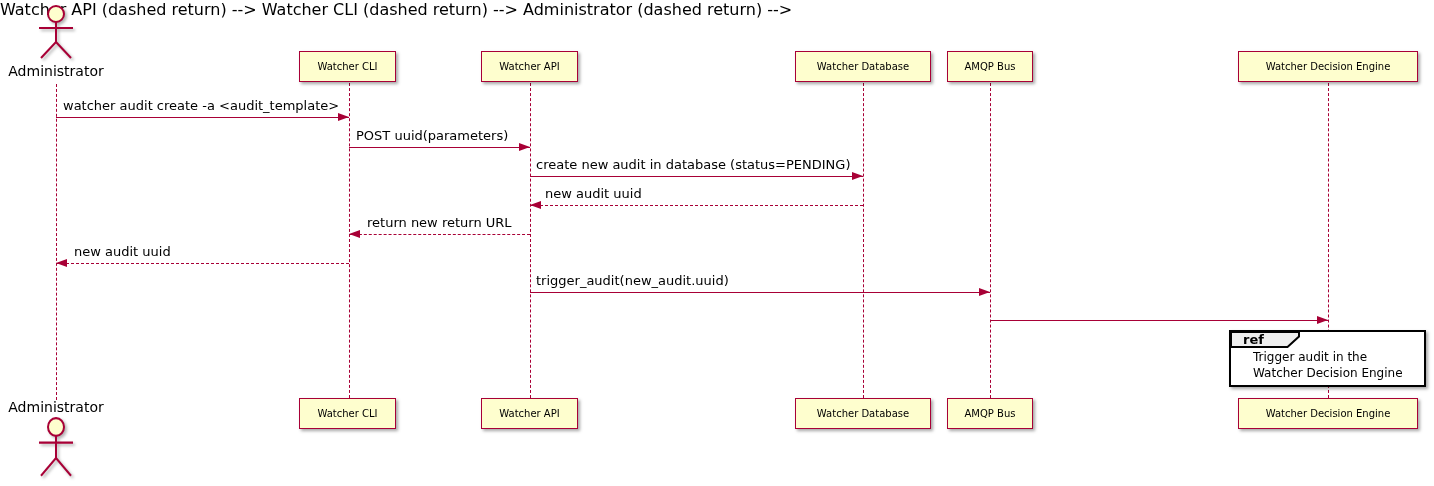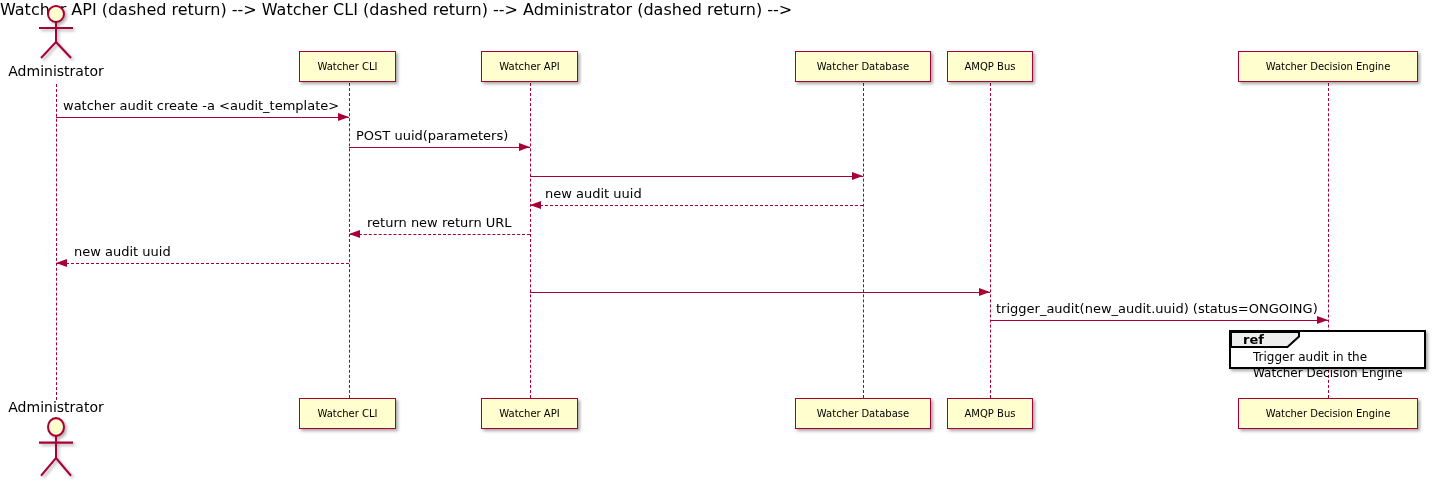--- a/index.html
+++ b/index.html
@@ -50,21 +50,21 @@
   .msg-line.dashed{border-top-style:dashed;}
   .ah{
     position:absolute;width:0;height:0;
     border-top:4.5px solid transparent;
     border-bottom:4.5px solid transparent;
   }
   .ah.r{border-left:11px solid var(--crimson);}
   .ah.l{border-right:11px solid var(--crimson);}
   .ref-box{
     position:absolute;
-    left:1229px;top:330px;width:197px;height:39px;
+    left:1229px;top:330px;width:197px;height:57px;
     box-sizing:border-box;
     background:#ffffff;
     border:2px solid var(--ink);
     box-shadow:2px 2px 3px rgba(0,0,0,0.35);
     text-decoration:underline;
   }
   .ref-head-svg{position:absolute;left:0;top:0;}
   .ref-keyword{
     position:absolute;left:12px;top:0px;
     font-size:13px;font-weight:bold;color:var(--ink);
@@ -127,44 +127,45 @@
   <div class="msg-label" style="left:63px;top:98px">watcher audit create -a &lt;audit_template&gt;</div>
   <div class="msg-line" style="left:56px;top:117px;width:293px"></div>
   <div class="ah r" style="left:338px;top:113px"></div>
 
   
   <div class="msg-label" style="left:356px;top:128px">POST uuid(parameters)</div>
   <div class="msg-line" style="left:349px;top:147px;width:181px"></div>
   <div class="ah r" style="left:519px;top:143px"></div>
 
   
+  <div class="msg-label" style="left:536px;top:157px">create new audit in database (status=PENDING)</div>
   <div class="msg-line" style="left:530px;top:176px;width:333px"></div>
   <div class="ah r" style="left:852px;top:172px"></div>
 
    Watcher API (dashed return) --&gt;
   <div class="msg-label" style="left:545px;top:186px">new audit uuid</div>
   <div class="msg-line dashed" style="left:530px;top:205px;width:333px"></div>
   <div class="ah l" style="left:530px;top:201px"></div>
 
    Watcher CLI (dashed return) --&gt;
   <div class="msg-label" style="left:367px;top:215px">return new return URL</div>
   <div class="msg-line dashed" style="left:349px;top:234px;width:181px"></div>
   <div class="ah l" style="left:349px;top:230px"></div>
 
    Administrator (dashed return) --&gt;
   <div class="msg-label" style="left:74px;top:244px">new audit uuid</div>
   <div class="msg-line dashed" style="left:56px;top:263px;width:293px"></div>
   <div class="ah l" style="left:56px;top:259px"></div>
 
   
+  <div class="msg-label" style="left:536px;top:273px">trigger_audit(new_audit.uuid)</div>
   <div class="msg-line" style="left:530px;top:292px;width:460px"></div>
   <div class="ah r" style="left:979px;top:288px"></div>
 
   
-  <div class="msg-label" style="left:996px;top:301px">trigger_audit(new_audit.uuid) (status=ONGOING)</div>
   <div class="msg-line" style="left:990px;top:320px;width:338px"></div>
   <div class="ah r" style="left:1317px;top:316px"></div>
 
   
   <div class="ref-box">
     <svg class="ref-head-svg" width="70" height="16" viewBox="0 0 70 16">
       <polygon points="0,0 68,0 68,4.5 56.5,15 0,15" fill="#EEEEEE" stroke="#000000" stroke-width="2"></polygon>
     </svg>
     <div class="ref-keyword">ref</div>
     <div class="ref-line" style="top:17px">Trigger audit in the</div>

